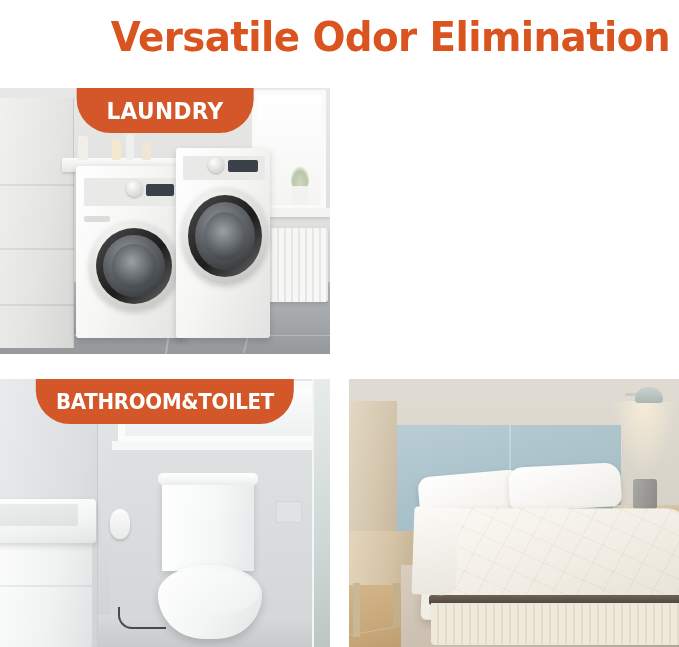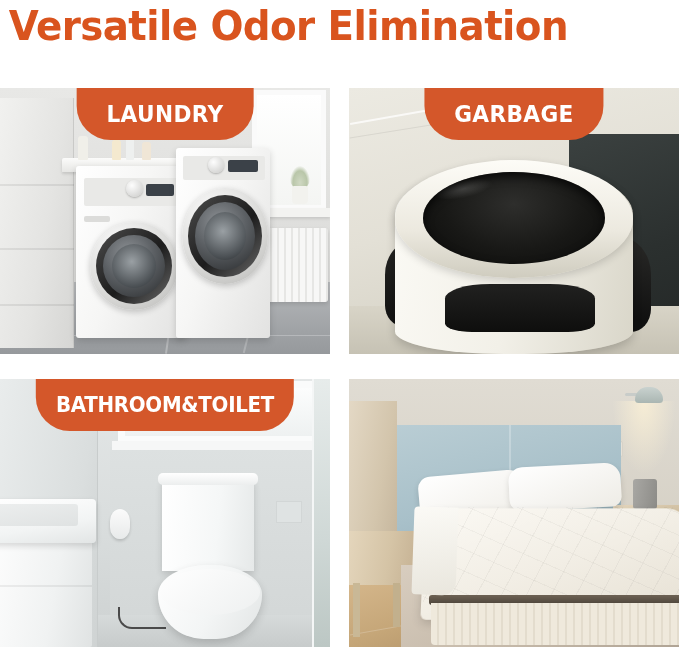--- a/index.html
+++ b/index.html
@@ -7,22 +7,22 @@
     width: 679px; height: 647px;
     background: #ffffff;
     font-family: "Liberation Sans", sans-serif;
     overflow: hidden;
   }
   .page { position: relative; width: 679px; height: 647px; background:#fff; }
 
   
   .title-bar {
     position: absolute; left: 0; top: 0; width: 679px; height: 72px;
-    display: flex; align-items: flex-start; justify-content: flex-start;
-    padding-top: 3px;
+    display: flex; align-items: flex-start; justify-content: flex-end;
+    padding-top: 14px;
   }
   .title {
     font-size: 40px; font-weight: 700; letter-spacing: -0.6px;
     color: #D9541E; white-space: nowrap; line-height: 46px;
     font-family: "DejaVu Sans", sans-serif;
     transform: scaleX(0.97);
   }
 
   
   .grid {
@@ -34,21 +34,21 @@
   .cell-bathroom { left: 0px;   top: 291px; width: 330px; height: 268px; }
   .cell-bedroom  { left: 349px; top: 291px; width: 330px; height: 268px; }
 
   .scene { position: absolute; inset: 0; }
 
   
   .badge {
     position: absolute; top: 0; left: 50%; transform: translateX(-50%);
     background: #D4572A;
     border-radius: 0 0 34px 34px;
-    height: 52px;
+    height: 45px;
     display: flex; align-items: center; justify-content: center;
     z-index: 30;
     padding: 0 26px;
   }
   .badge-label {
     color: #ffffff; font-weight: 700; font-size: 23px;
     letter-spacing: 0.4px; white-space: nowrap; line-height: 52px;
     font-family: "DejaVu Sans", sans-serif;
     transform: scaleX(0.94);
   }
@@ -262,41 +262,20 @@
         <div class="ld-door-ring" style="left:188px;top:107px;width:74px;height:82px"></div>
         <div class="ld-door-glass" style="left:195px;top:114px;width:60px;height:68px"></div>
         <div class="ld-drum" style="left:204px;top:124px;width:42px;height:48px"></div>
       </div>
 
       <div class="badge">
         <span class="badge-label">LAUNDRY</span>
       </div>
     </div>
 
-    <div class="cell cell-garbage">
-      <div class="scene">
-        <div class="gb-wall"></div>
-        <div class="gb-wall-edge"></div>
-        <div class="gb-wall-edge2"></div>
-        <div class="gb-floor"></div>
-        <div class="gb-floor-b"></div>
-
-        <div class="gb-bagL"></div>
-        <div class="gb-bagR"></div>
-        <div class="gb-can"></div>
-        <div class="gb-bagC"></div>
-        <div class="gb-rim"></div>
-        <div class="gb-hole"></div>
-        <div class="gb-highlight"></div>
-      </div>
-
-      <div class="badge">
-        <span class="badge-label">GARBAGE</span>
-      </div>
-    </div>
 
     <div class="cell cell-bathroom">
       <div class="scene">
         <div class="bt-wall"></div>
         <div class="bt-alcove"></div>
         <div class="bt-window"></div>
         <div class="bt-window-sill"></div>
         <div class="bt-panel"></div>
         <div class="bt-floor"></div>
         <div class="bt-wall-left"></div>

